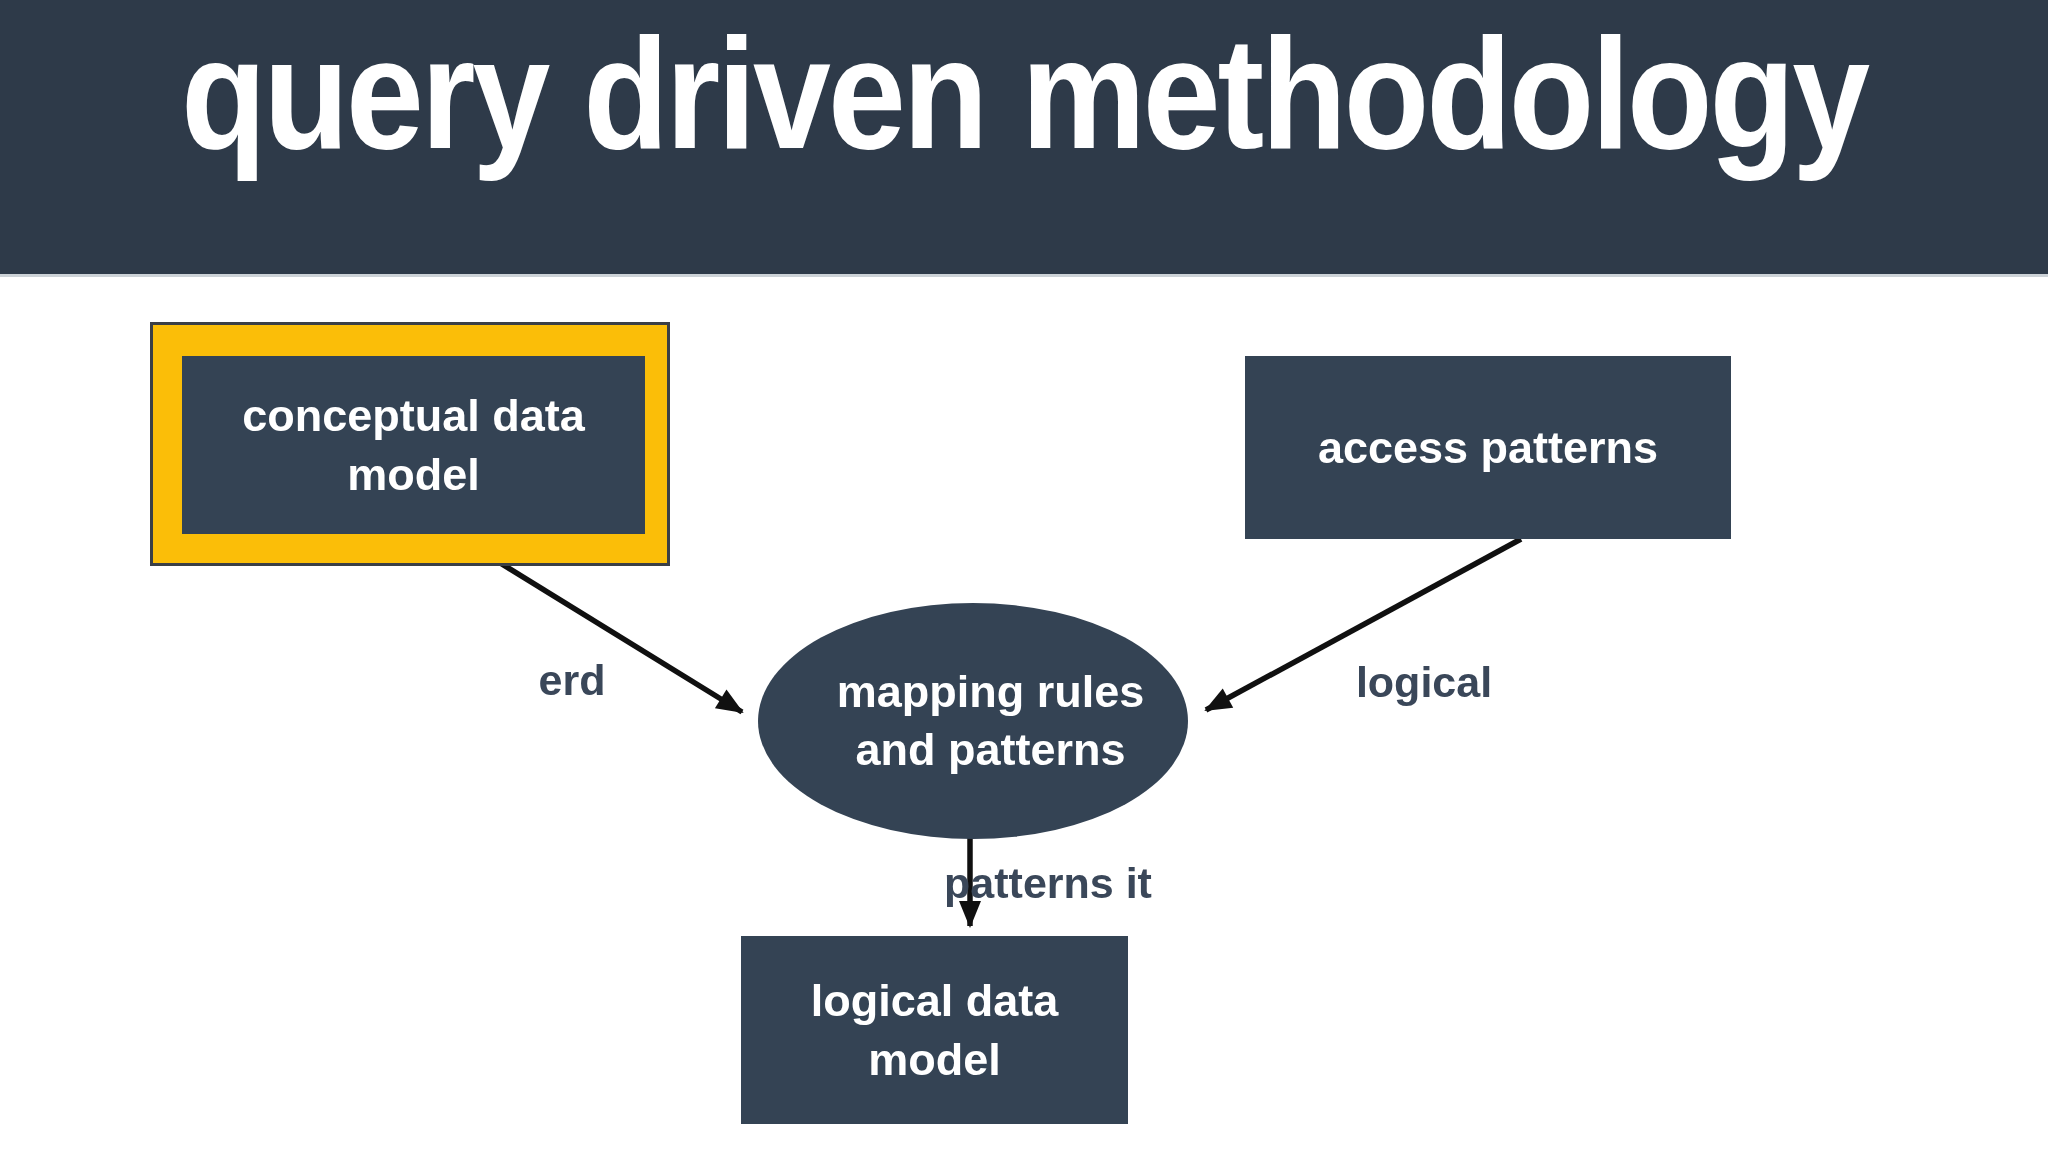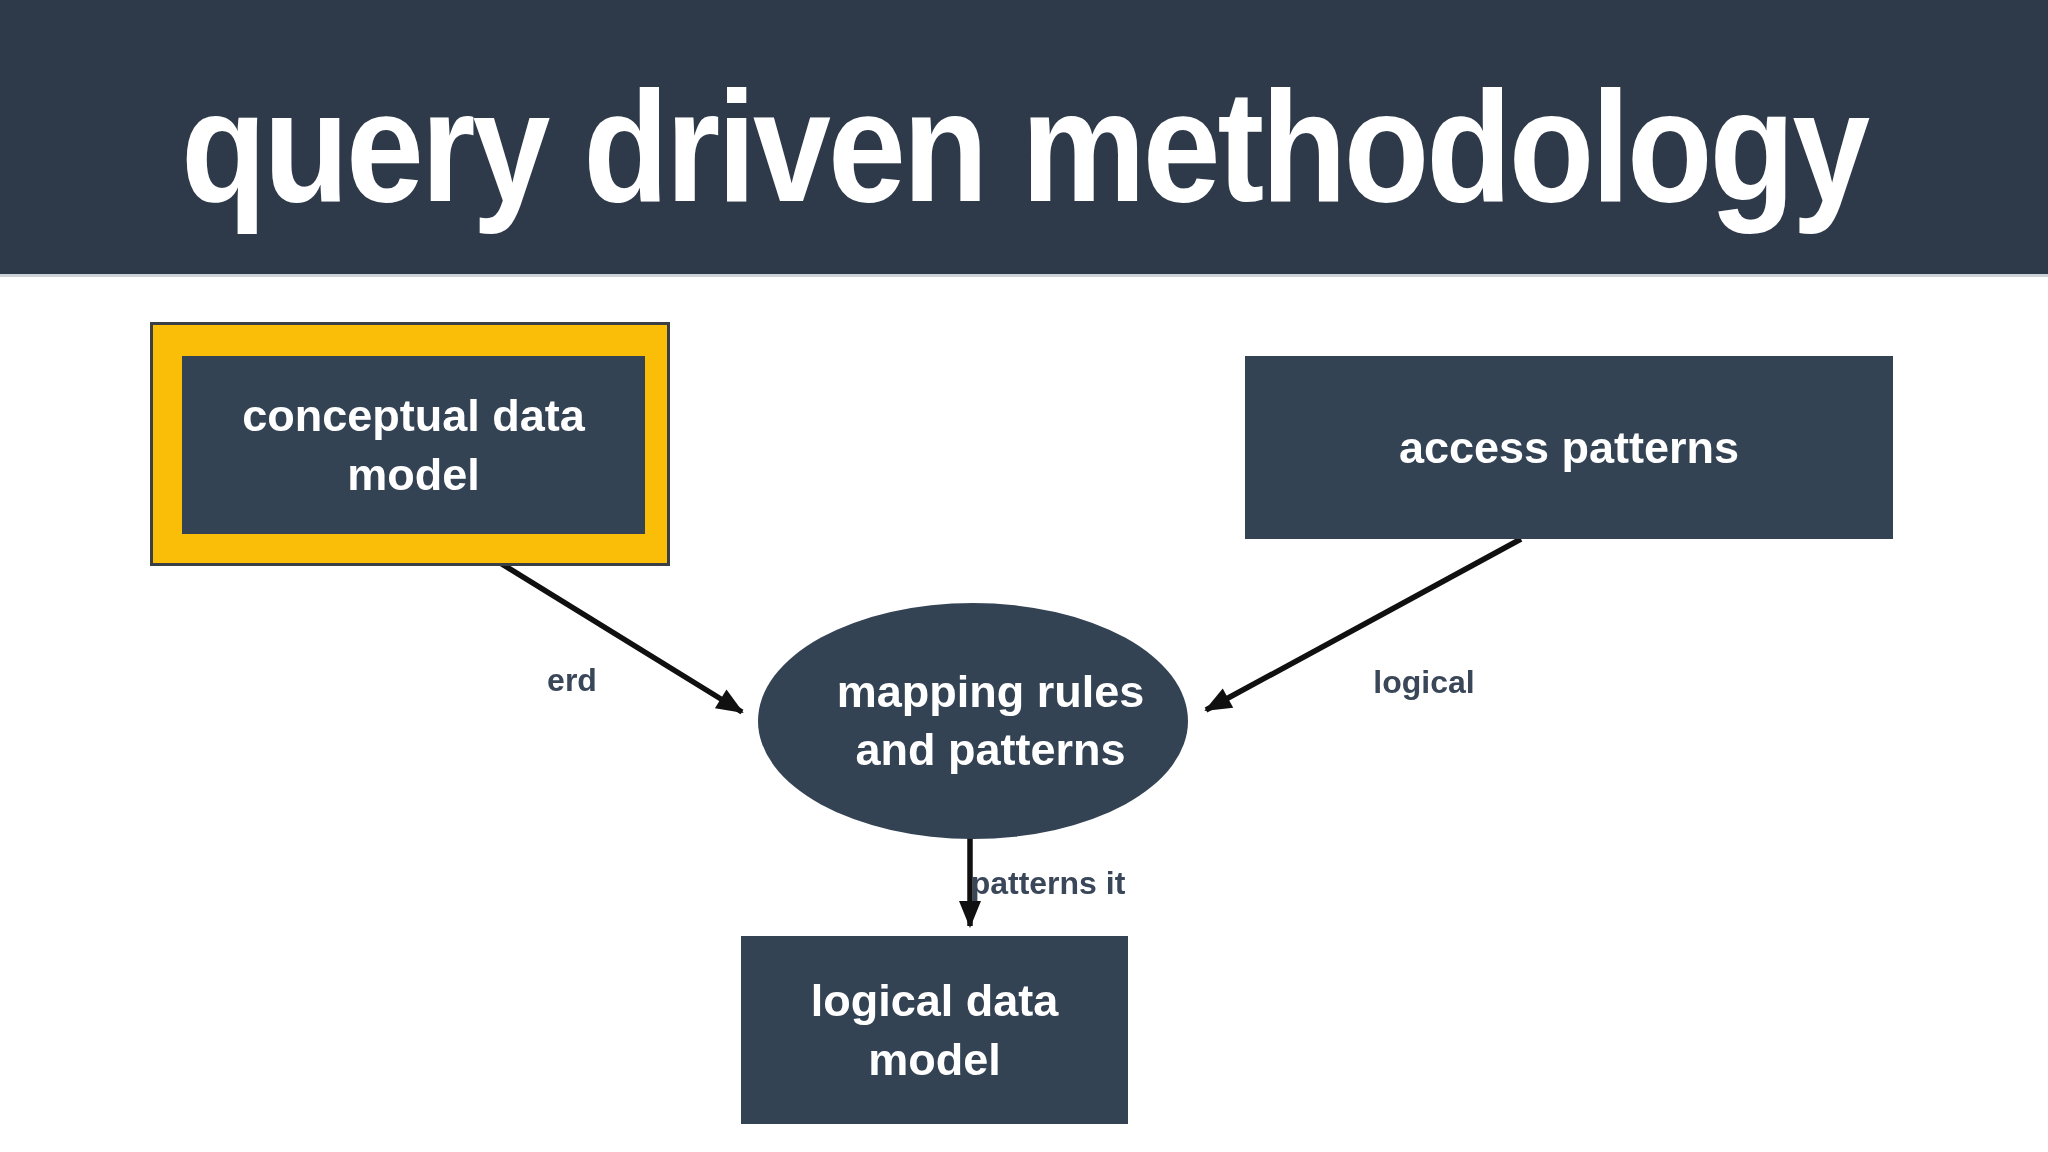--- a/index.html
+++ b/index.html
@@ -18,21 +18,21 @@
   body{
     position:relative;
     background:var(--page-bg);
     font-family:"Liberation Sans", sans-serif;
     overflow:hidden;
   }
   .header{
     position:absolute;left:0;top:0;width:2048px;height:277px;
     background:var(--header-bg);
     border-bottom:3px solid var(--header-underline);
-    display:flex;align-items:center;justify-content:center;
+    display:flex;justify-content:center;
   }
   .header .title{
     color:var(--node-text);
     font-size:140px;
     font-weight:bold;
     letter-spacing:-3px;
     white-space:nowrap;
     transform:scaleY(1.12);
     padding-top:18px;
   }
@@ -48,21 +48,21 @@
   }
   .frame{
     position:absolute;
     background:var(--accent-yellow);
     border:3px solid var(--frame-border);
   }
   .frame .node{
     left:29px;top:31px;right:22px;bottom:29px;
   }
   .node-conceptual-outer{left:150px;top:322px;width:520px;height:244px;}
-  .node-access{left:1245px;top:356px;width:648px;height:183px;}
+  .node-access{left:1245px;top:356px;width:486px;height:183px;}
   .node-mapping{
     left:758px;top:603px;width:430px;height:236px;
     border-radius:50%;
   }
   .node-logical{left:741px;top:936px;width:387px;height:188px;}
   .node .lbl{display:block;}
   .lbl-conceptual{max-width:480px;}
   .lbl-mapping{max-width:312px;line-height:1.28;margin-left:35px;}
   .lbl-logical{max-width:330px;}
   .edges{
@@ -71,21 +71,21 @@
   }
   .edges line{
     stroke:var(--arrow);
     stroke-width:5.5;
   }
   .edge-label{
     position:absolute;
     transform:translate(-50%,-50%);
     color:var(--edge-label);
     font-weight:bold;
-    font-size:32px;
+    font-size:43px;
     white-space:nowrap;
   }
   .edge-label-erd{left:572px;top:680px;}
   .edge-label-queries{left:1424px;top:682px;}
   .edge-label-diagram{left:1048px;top:883px;}
 </style>
 </head>
 <body>
 
 <header class="header">

